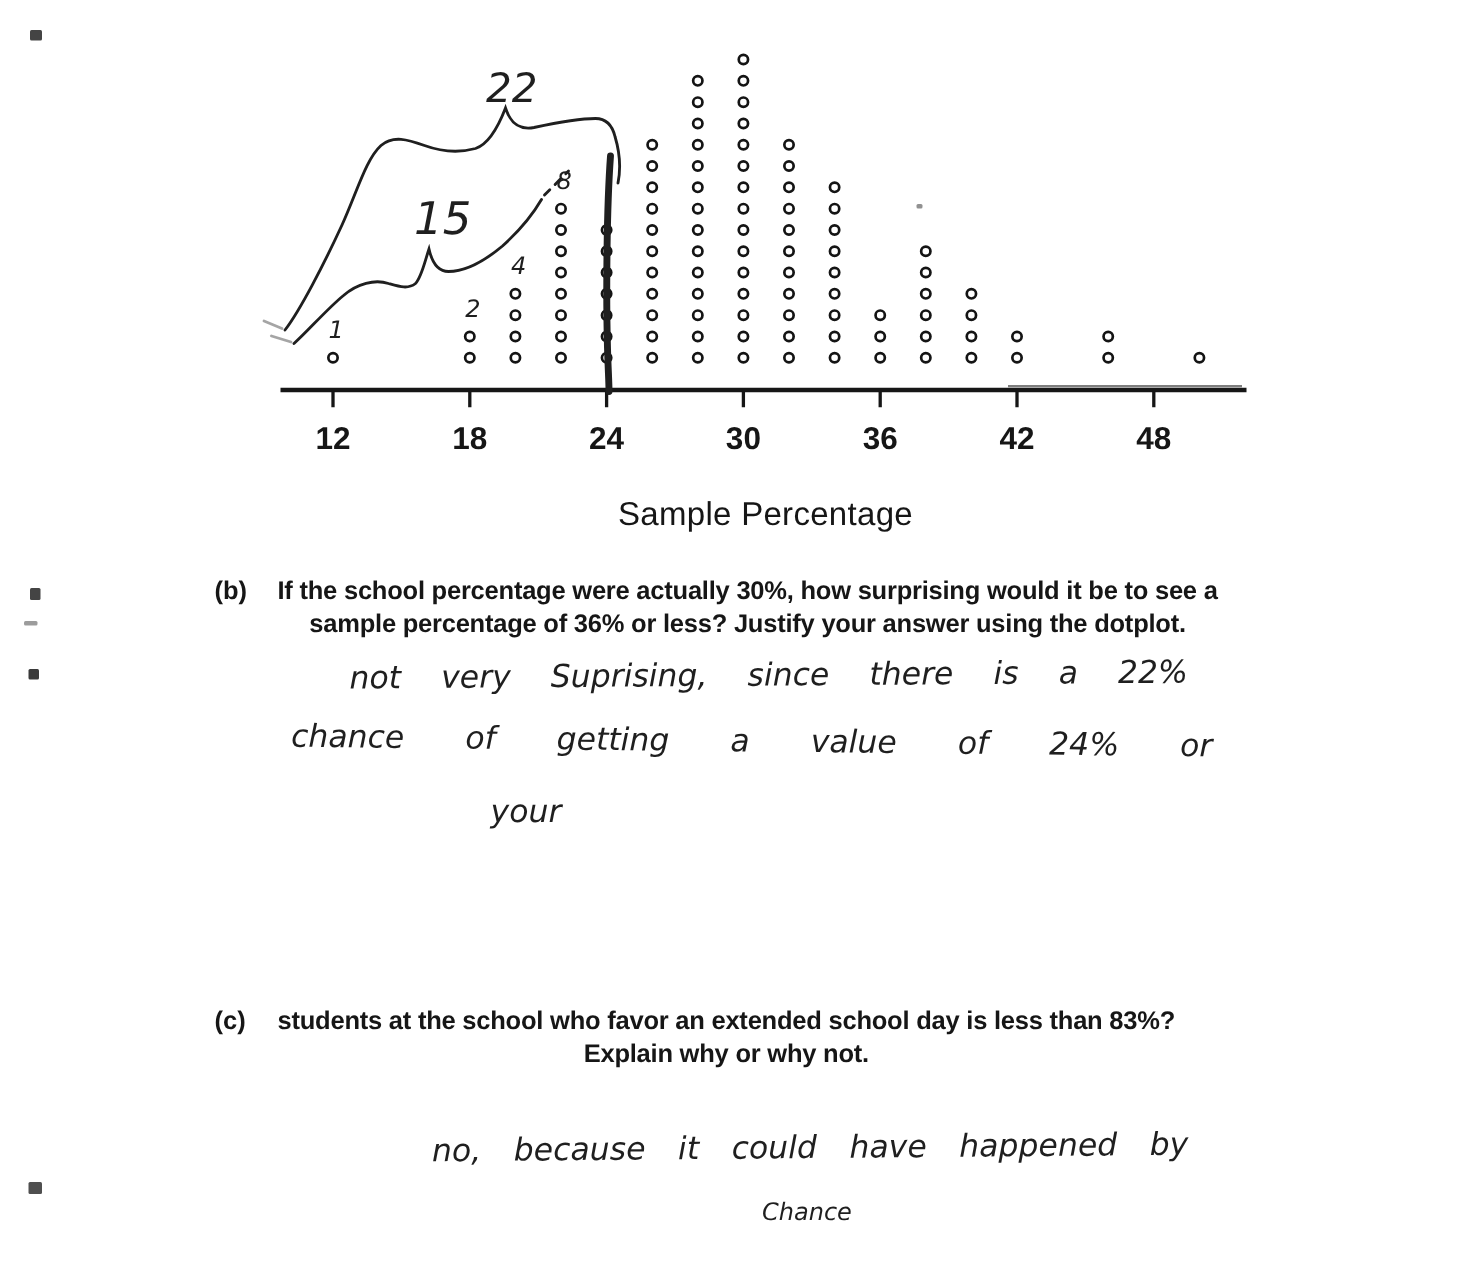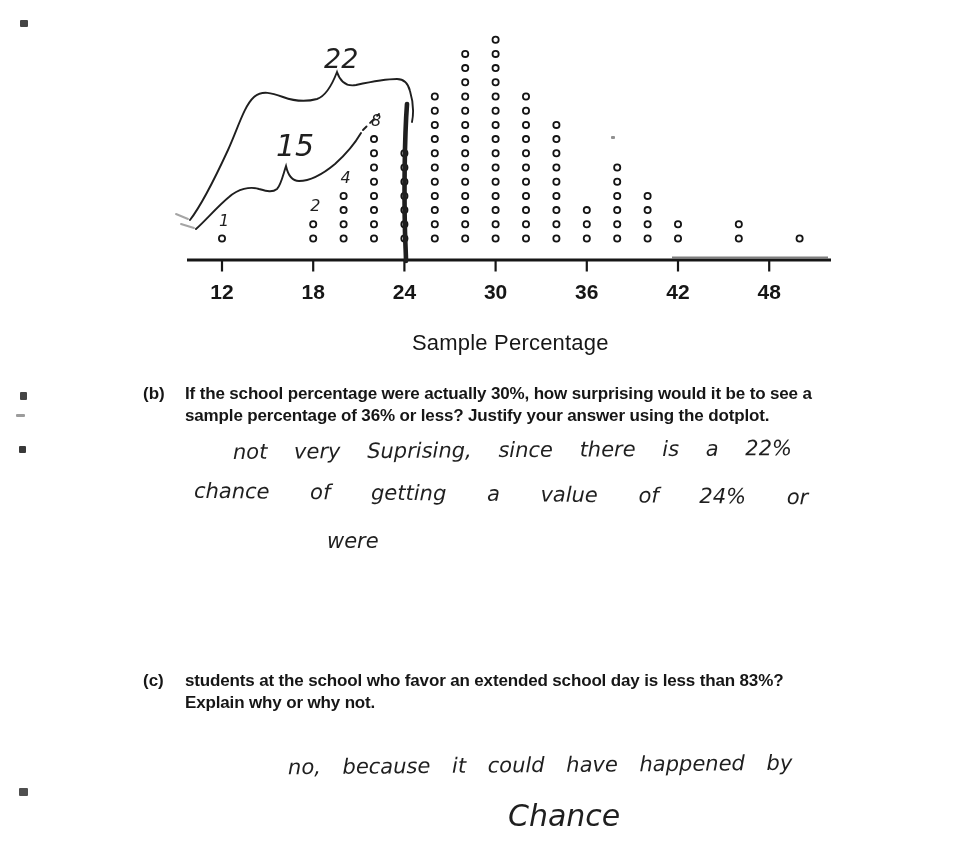--- a/index.html
+++ b/index.html
@@ -3,35 +3,35 @@
 <meta charset="utf-8">
 <style>
   html,body{margin:0;padding:0;background:#ffffff;}
   .page{
     position:relative;width:975px;height:844px;background:#ffffff;
     font-family:"Liberation Sans",sans-serif;color:#161616;overflow:hidden;
   }
   
   .q-block{position:absolute;display:flex;align-items:flex-start;}
   .q-label{font-weight:bold;font-size:17px;line-height:21.5px;width:27px;flex:none;margin-right:15px;}
-  .q-lines{font-weight:bold;font-size:17px;line-height:21.5px;letter-spacing:-0.15px;white-space:nowrap;}
+  .q-lines{font-weight:bold;font-size:17px;line-height:21.5px;letter-spacing:-0.15px;white-space:nowrap;text-align:center;}
   .axis-title{
     position:absolute;left:412px;top:330px;font-size:22px;font-weight:normal;
     letter-spacing:0.2px;white-space:nowrap;
   }
   
   .hw{
     position:absolute;font-family:"DejaVu Sans",sans-serif;font-style:italic;
     color:#1f1f1f;font-size:21px;white-space:nowrap;
   }
   .hw-b1{left:233px;top:438px;word-spacing:20px;transform:rotate(-0.4deg);}
   .hw-b2{left:194px;top:482px;word-spacing:34px;transform:rotate(0.6deg);}
   .hw-b3{left:327px;top:529px;}
   .hw-c1{left:288px;top:753px;word-spacing:15px;transform:rotate(-0.5deg);}
-  .hw-c2{left:508px;top:798px;font-size:30px;}
+  .hw-c2{left:508px;top:798px;font-size:16px;}
   svg text.tick-label{font-family:"Liberation Sans",sans-serif;font-weight:bold;font-size:21px;fill:#161616;}
   svg text.hw-svg{font-family:"DejaVu Sans",sans-serif;font-style:italic;fill:#1f1f1f;}
   .scan-mark{position:absolute;background:#232323;border-radius:1px;}
 </style>
 </head>
 <body>
 
 <div class="page">
 
   <svg id="dotplot-svg" width="975" height="312" viewBox="0 0 975 312" style="position:absolute;left:0;top:0;">
@@ -208,21 +208,21 @@
   <div class="q-block" style="left:143px;top:383px;">
     <div class="q-label">(b)</div>
     <div class="q-lines">
       <div>If the school percentage were actually 30%, how surprising would it be to see a</div>
       <div>sample percentage of 36% or less? Justify your answer using the dotplot.</div>
     </div>
   </div>
 
   <div class="hw hw-b1">not very Suprising, since there is a 22%</div>
   <div class="hw hw-b2">chance of getting a value of 24% or</div>
-  <div class="hw hw-b3">were</div>
+  <div class="hw hw-b3">your</div>
 
   <div class="q-block" style="left:143px;top:670px;">
     <div class="q-label">(c)</div>
     <div class="q-lines">
       <div>students at the school who favor an extended school day is less than 83%?</div>
       <div>Explain why or why not.</div>
     </div>
   </div>
 
   <div class="hw hw-c1">no, because it could have happened by</div>

